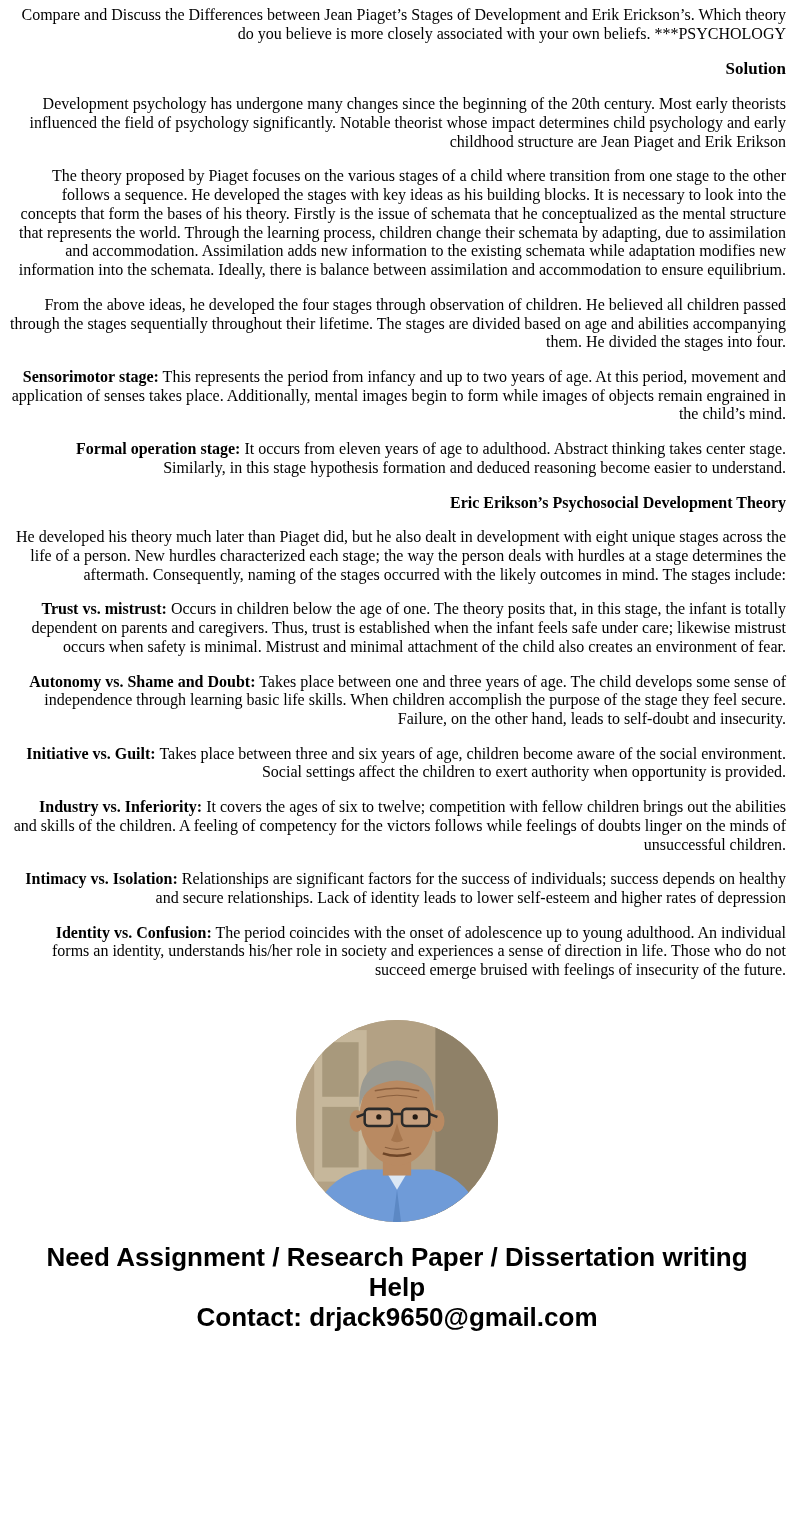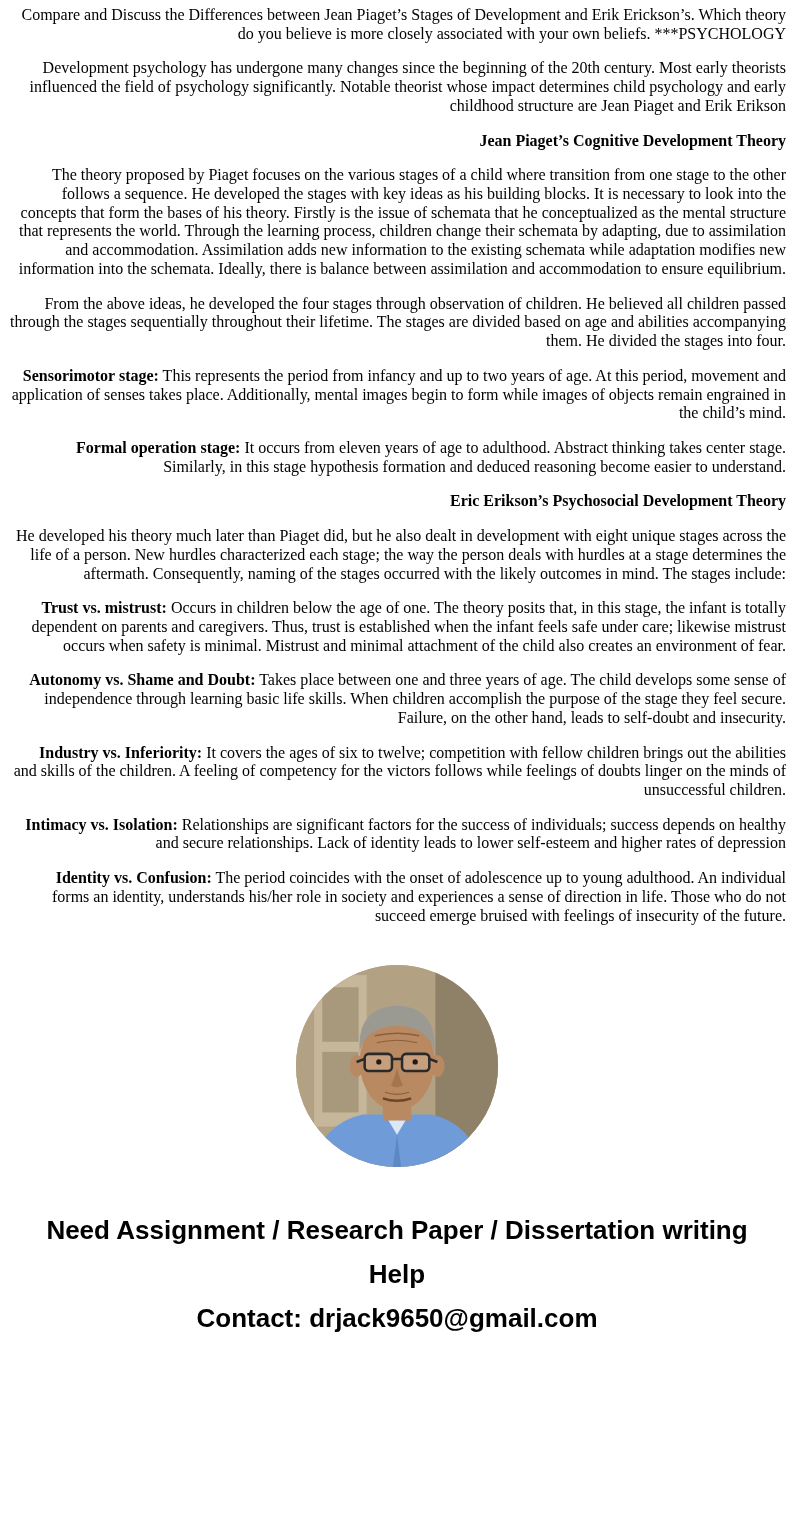--- a/index.html
+++ b/index.html
@@ -29,60 +29,61 @@
   .avatar-wrap {
     width: 202px;
     height: 202px;
     margin: 24px auto 0 auto;
     border-radius: 50%;
     overflow: hidden;
     background: #b3a184;
   }
   .avatar-wrap svg { display: block; }
   .footer {
-    margin: 41px auto 0 auto;
+    margin: 20px auto 0 auto;
     width: 740px;
     text-align: center;
     font-family: "Liberation Sans", sans-serif;
     font-weight: bold;
     font-size: 26px;
-    line-height: 44px;
+    line-height: 30px;
     color: #000000;
   }
 </style>
 </head>
 <body>
 
 <div class="text-region">
 
   <p>Compare and Discuss the Differences between Jean Piaget’s Stages of Development and Erik Erickson’s. Which theory do you believe is more closely associated with your own beliefs. ***PSYCHOLOGY</p>
 
+  <p class="h-solution">Solution</p>
 
   <p>Development psychology has undergone many changes since the beginning of the 20th century. Most early theorists influenced the field of psychology significantly. Notable theorist whose impact determines child psychology and early childhood structure are Jean Piaget and Erik Erikson</p>
 
-  <p class="h-section">Jean Piaget’s Cognitive Development Theory</p>
 
   <p>The theory proposed by Piaget focuses on the various stages of a child where transition from one stage to the other follows a sequence. He developed the stages with key ideas as his building blocks. It is necessary to look into the concepts that form the bases of his theory. Firstly is the issue of schemata that he conceptualized as the mental structure that represents the world. Through the learning process, children change their schemata by adapting, due to assimilation and accommodation. Assimilation adds new information to the existing schemata while adaptation modifies new information into the schemata. Ideally, there is balance between assimilation and accommodation to ensure equilibrium.</p>
 
   <p>From the above ideas, he developed the four stages through observation of children. He believed all children passed through the stages sequentially throughout their lifetime. The stages are divided based on age and abilities accompanying them. He divided the stages into four.</p>
 
   <p class="term"><b>Sensorimotor stage:</b> <span>This represents the period from infancy and up to two years of age. At this period, movement and application of senses takes place. Additionally, mental images begin to form while images of objects remain engrained in the child’s mind.</span></p>
 
 
 
   <p class="term"><b>Formal operation stage:</b> <span>It occurs from eleven years of age to adulthood. Abstract thinking takes center stage. Similarly, in this stage hypothesis formation and deduced reasoning become easier to understand.</span></p>
 
   <p class="h-section">Eric Erikson’s Psychosocial Development Theory</p>
 
   <p>He developed his theory much later than Piaget did, but he also dealt in development with eight unique stages across the life of a person. New hurdles characterized each stage; the way the person deals with hurdles at a stage determines the aftermath. Consequently, naming of the stages occurred with the likely outcomes in mind. The stages include:</p>
 
   <p class="term"><b>Trust vs. mistrust:</b> <span>Occurs in children below the age of one. The theory posits that, in this stage, the infant is totally dependent on parents and caregivers. Thus, trust is established when the infant feels safe under care; likewise mistrust occurs when safety is minimal. Mistrust and minimal attachment of the child also creates an environment of fear.</span></p>
 
   <p class="term"><b>Autonomy vs. Shame and Doubt:</b> <span>Takes place between one and three years of age. The child develops some sense of independence through learning basic life skills. When children accomplish the purpose of the stage they feel secure. Failure, on the other hand, leads to self-doubt and insecurity.</span></p>
 
+  <p class="term"><b>Initiative vs. Guilt:</b> <span>Takes place between three and six years of age, children become aware of the social environment. Social settings affect the children to exert authority when opportunity is provided.</span></p>
 
   <p class="term"><b>Industry vs. Inferiority:</b> <span>It covers the ages of six to twelve; competition with fellow children brings out the abilities and skills of the children. A feeling of competency for the victors follows while feelings of doubts linger on the minds of unsuccessful children.</span></p>
 
   <p class="term"><b>Intimacy vs. Isolation:</b> <span>Relationships are significant factors for the success of individuals; success depends on healthy and secure relationships. Lack of identity leads to lower self-esteem and higher rates of depression</span></p>
 
   <p class="term"><b>Identity vs. Confusion:</b> <span>The period coincides with the onset of adolescence up to young adulthood. An individual forms an identity, understands his/her role in society and experiences a sense of direction in life. Those who do not succeed emerge bruised with feelings of insecurity of the future.</span></p>
 
 </div>
 
 <div class="avatar-wrap">

